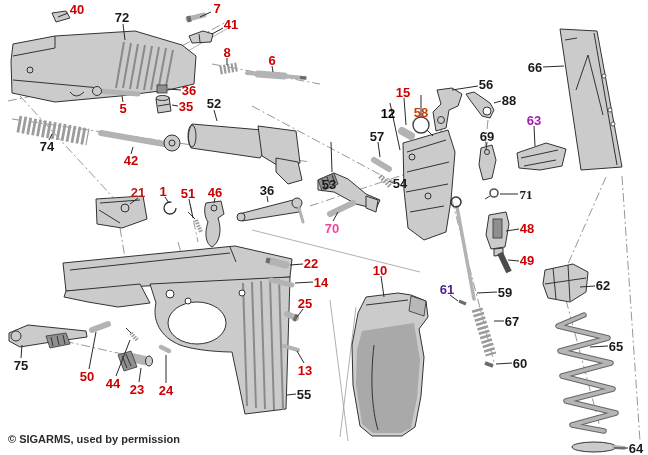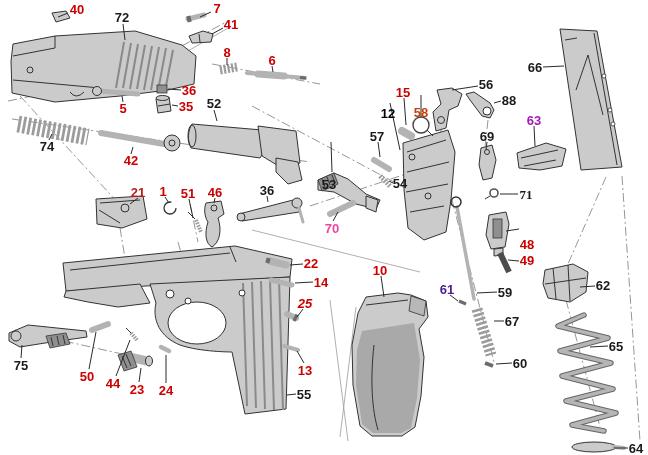--- a/index.html
+++ b/index.html
@@ -396,35 +396,36 @@
       <div class="part-label" style="left: 403px; top: 92px; color: rgb(204, 0, 0);">15</div>
       <div class="part-label" style="left: 421px; top: 72px; color: #c2410c; margin-top: 40px;">58</div>
       <div class="part-label" style="left: 486px; top: 84px; color: rgb(26, 26, 26);">56</div>
       <div class="part-label" style="left: 509px; top: 100px; color: rgb(26, 26, 26);">88</div>
       <div class="part-label" style="left: 535px; top: 67px; color: rgb(26, 26, 26);">66</div>
       <div class="part-label" style="left: 534px; top: 120px; color: #a21caf;">63</div>
       <div class="part-label" style="left: 487px; top: 136px; color: rgb(26, 26, 26);">69</div>
       <div class="part-label" style="left: 400px; top: 183px; color: rgb(26, 26, 26);">54</div>
       <div class="part-label" style="left: 526px; top: 194px; color: rgb(26, 26, 26); font-family: Liberation Serif, serif;">71</div>
       <div class="part-label" style="left: 332px; top: 228px; color: #ec4899;">70</div>
-      <div class="part-label" style="left: 527px; top: 228px; color: rgb(204, 0, 0); margin-top: 16px;">48</div>
+      <div class="part-label" style="left: 527px; top: 228px; color: rgb(204, 0, 0);">48</div>
       <div class="part-label" style="left: 527px; top: 260px; color: rgb(204, 0, 0);">49</div>
       <div class="part-label" style="left: 380px; top: 270px; color: rgb(204, 0, 0);">10</div>
       <div class="part-label" style="left: 447px; top: 289px; color: #4c1d95;">61</div>
       <div class="part-label" style="left: 505px; top: 292px; color: rgb(26, 26, 26);">59</div>
       <div class="part-label" style="left: 512px; top: 321px; color: rgb(26, 26, 26);">67</div>
       <div class="part-label" style="left: 520px; top: 363px; color: rgb(26, 26, 26);">60</div>
       <div class="part-label" style="left: 603px; top: 285px; color: rgb(26, 26, 26);">62</div>
       <div class="part-label" style="left: 616px; top: 346px; color: rgb(26, 26, 26);">65</div>
       <div class="part-label" style="left: 636px; top: 448px; color: rgb(26, 26, 26);">64</div>
       <div class="part-label" style="left: 311px; top: 263px; color: rgb(204, 0, 0);">22</div>
       <div class="part-label" style="left: 321px; top: 282px; color: rgb(204, 0, 0);">14</div>
-      <div class="part-label" style="left: 305px; top: 303px; color: rgb(204, 0, 0); font-style: italic;">25</div>
+      <div class="part-label" style="left: 305px; top: 303px; color: rgb(204, 0, 0);">25</div>
       <div class="part-label" style="left: 305px; top: 370px; color: rgb(204, 0, 0);">13</div>
       <div class="part-label" style="left: 304px; top: 394px; color: rgb(26, 26, 26);">55</div>
       <div class="part-label" style="left: 21px; top: 365px; color: rgb(26, 26, 26);">75</div>
       <div class="part-label" style="left: 87px; top: 376px; color: rgb(204, 0, 0);">50</div>
       <div class="part-label" style="left: 113px; top: 383px; color: rgb(204, 0, 0);">44</div>
       <div class="part-label" style="left: 137px; top: 389px; color: rgb(204, 0, 0);">23</div>
       <div class="part-label" style="left: 166px; top: 390px; color: rgb(204, 0, 0);">24</div>
     </div>
 
+  <div class="copyright">© SIGARMS, used by permission</div>
 </div>
 
 </body></html>

